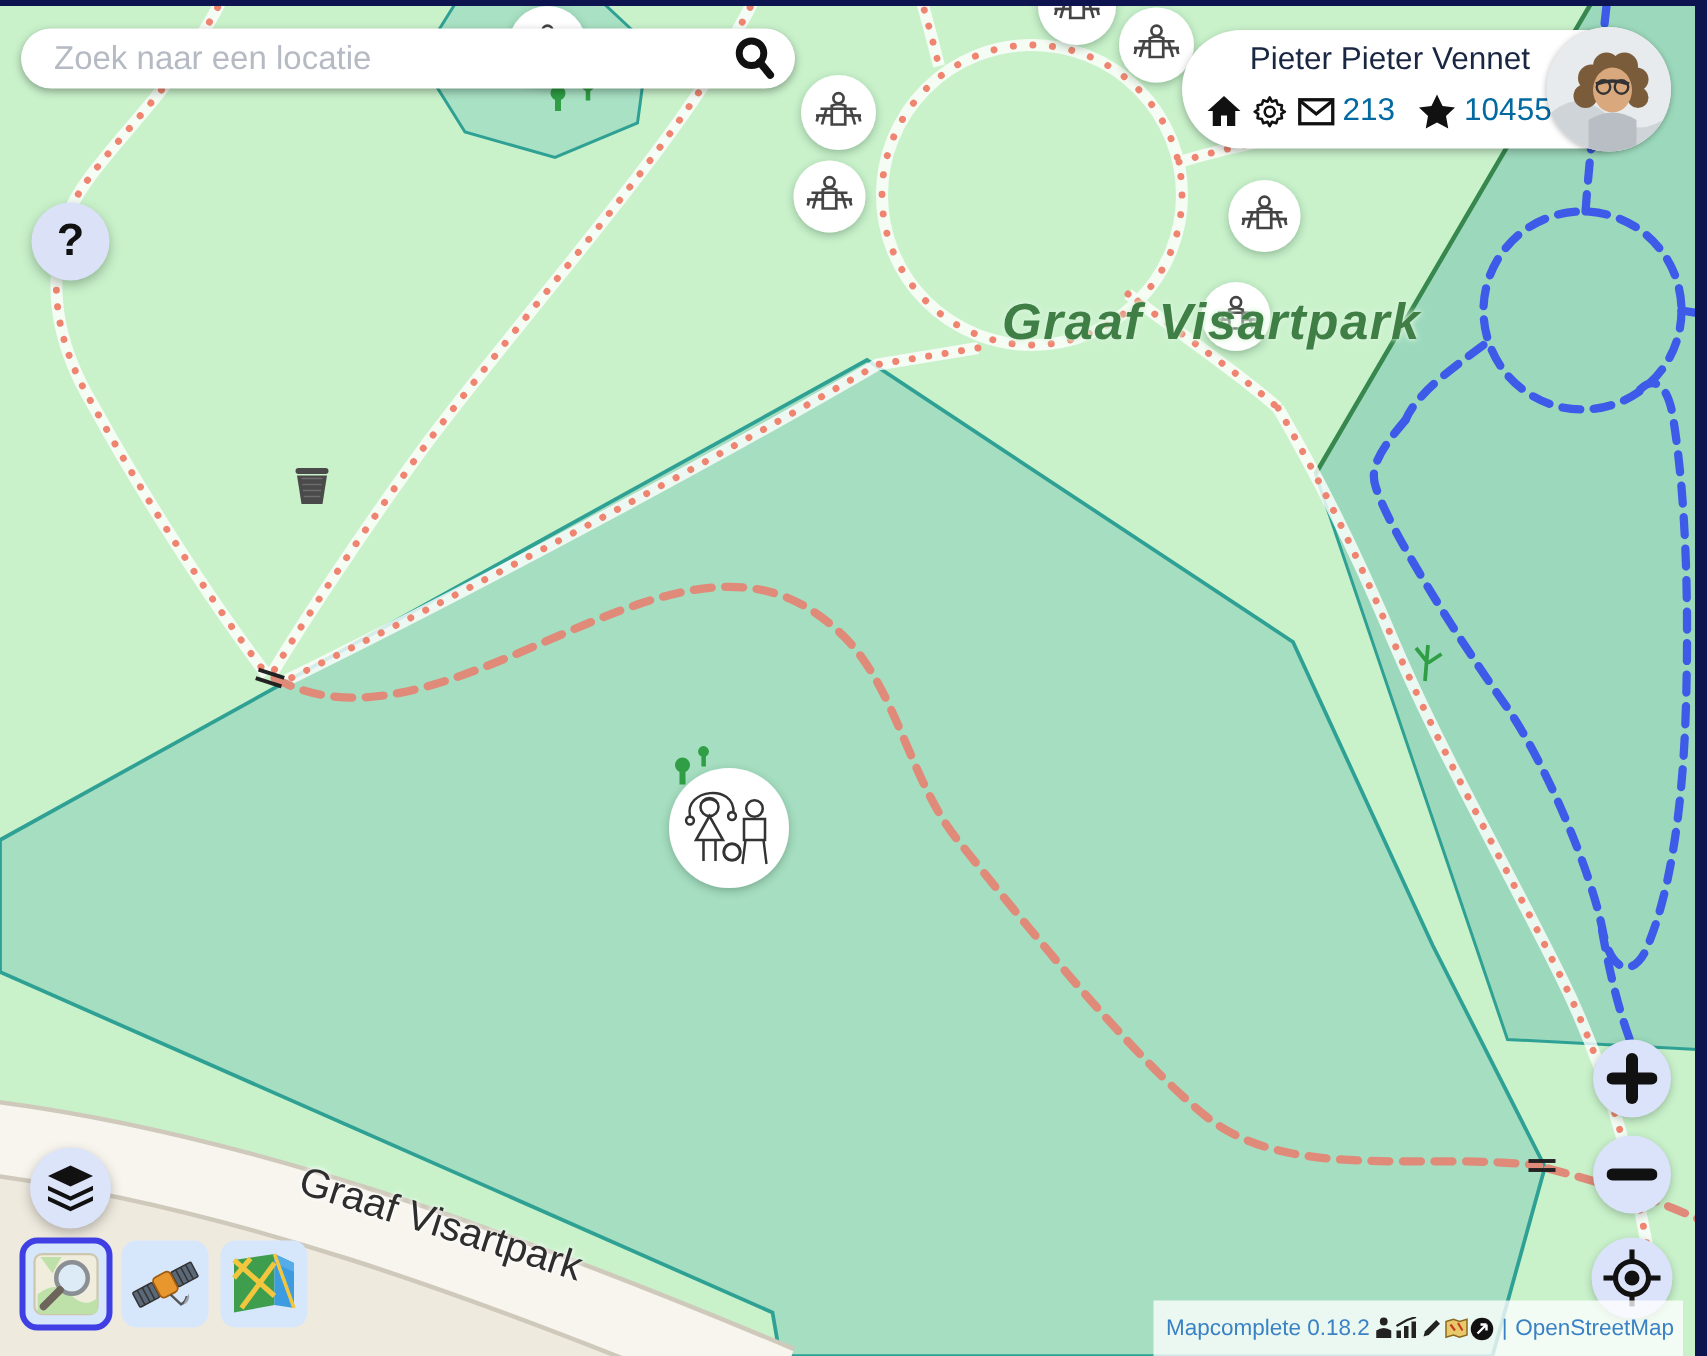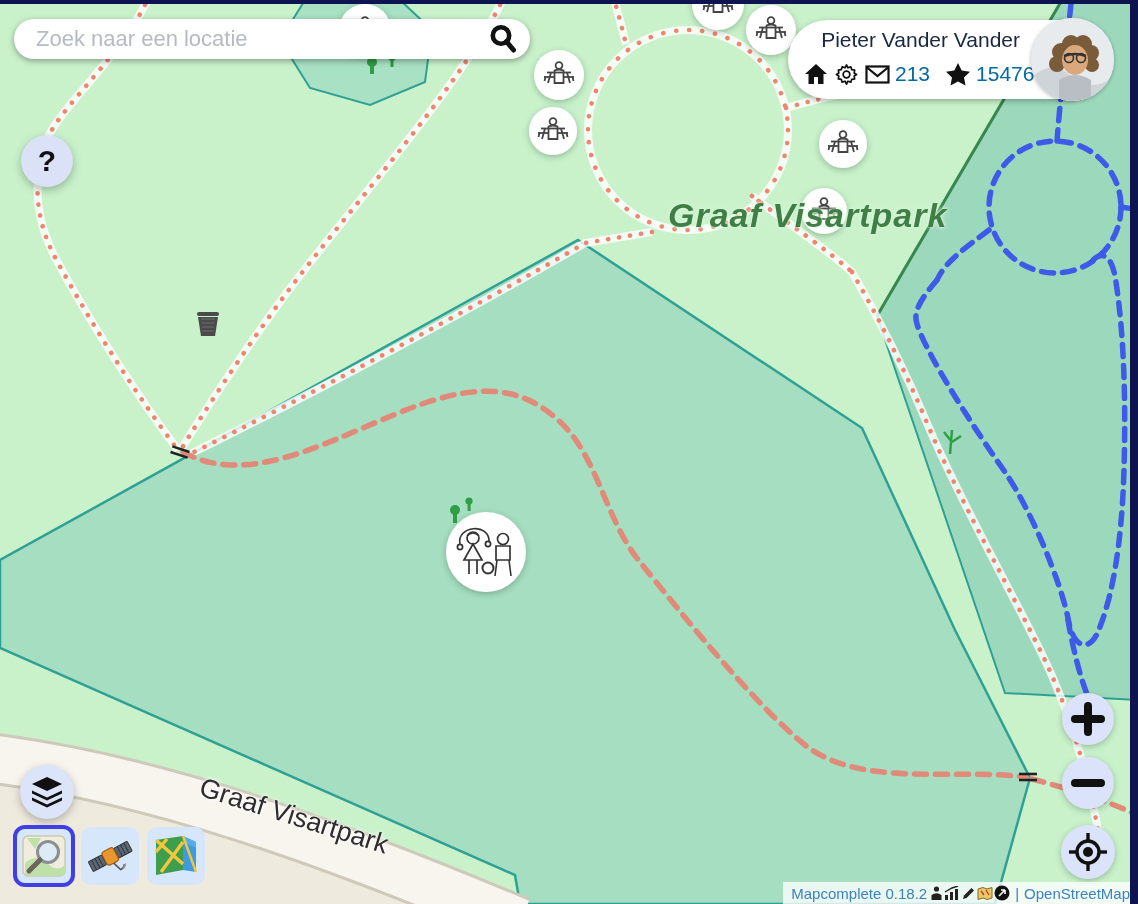--- a/index.html
+++ b/index.html
@@ -81,21 +81,21 @@
   .round-ctl{
     position:absolute;width:52px;height:52px;border-radius:50%;background:#dbe3fa;z-index:20;
     display:flex;align-items:center;justify-content:center;cursor:pointer;
     box-shadow:0 2px 6px rgba(40,60,40,.3);
   }
   #zoom-in{left:1062px;top:693px;}
   #zoom-out{left:1062px;top:757px;}
   #geolocate{left:1061px;top:825px;width:54px;height:54px;}
   
   .attribution{
-    position:absolute;right:2px;bottom:0;height:22px;z-index:25;
+    position:absolute;right:16px;bottom:0;height:37px;z-index:25;
     background:rgba(255,255,255,.78);
     display:flex;align-items:center;gap:3px;padding:0 6px 0 8px;
     font-size:15px;color:#3b82c4;white-space:nowrap;
   }
   .attribution .sep{color:#3b82c4;margin:0 2px;}
   .attr-icons{display:flex;align-items:center;gap:1px;}
 </style>
 </head>
 <body>
 
@@ -266,37 +266,37 @@
     <circle cx="15" cy="13.5" r="8.2" fill="none" stroke="#111" stroke-width="4.6"></circle>
     <line x1="20.5" y1="19.5" x2="27.5" y2="28" stroke="#111" stroke-width="5" stroke-linecap="round"></line>
   </svg>
 </div>
 
 <div class="help-button">
   <span>?</span>
 </div>
 
 <div class="user-panel">
-  <div class="user-name">Pieter Vander Vander</div>
+  <div class="user-name">Pieter Pieter Vennet</div>
   <div class="user-icons">
     <svg width="24" height="22" viewBox="0 0 24 22">
       <path d="M 12,1 L 23,11 L 19.5,11 L 19.5,21 L 14,21 L 14,14 L 10,14 L 10,21 L 4.5,21 L 4.5,11 L 1,11 Z" fill="#111"></path>
     </svg>
     <svg width="23" height="23" viewBox="0 0 24 24">
       <path d="M12 8.5 A3.5 3.5 0 1 0 12 15.5 A3.5 3.5 0 1 0 12 8.5 M12 2 L13.5 5 L16.5 4 L17.5 7 L20.5 7.5 L20 10.5 L22.5 12 L20 13.5 L20.5 16.5 L17.5 17 L16.5 20 L13.5 19 L12 22 L10.5 19 L7.5 20 L6.5 17 L3.5 16.5 L4 13.5 L1.5 12 L4 10.5 L3.5 7.5 L6.5 7 L7.5 4 L10.5 5 Z" fill="none" stroke="#111" stroke-width="1.8" stroke-linejoin="round"></path>
     </svg>
     <svg width="25" height="19" viewBox="0 0 25 19">
       <rect x="1.5" y="1.5" width="22" height="16" fill="none" stroke="#111" stroke-width="2.2"></rect>
       <path d="M 2,2.5 L 12.5,11 L 23,2.5" fill="none" stroke="#111" stroke-width="2.2"></path>
     </svg>
     <span class="stat-num">213</span>
     <svg width="26" height="24" viewBox="0 0 26 24" style="margin-left:8px;">
       <path d="M 13,1 L 16.7,8.6 L 25,9.7 L 19,15.4 L 20.5,23.6 L 13,19.6 L 5.5,23.6 L 7,15.4 L 1,9.7 L 9.3,8.6 Z" fill="#111"></path>
     </svg>
-    <span class="stat-num">15476</span>
+    <span class="stat-num">10455</span>
     <svg width="25" height="23" viewBox="0 0 25 23" style="margin-left:8px;">
       <path d="M 10,2 L 3,2 L 3,21 L 10,21" fill="none" stroke="#111" stroke-width="2.6" stroke-linecap="round"></path>
       <line x1="8" y1="11.5" x2="21" y2="11.5" stroke="#111" stroke-width="2.6" stroke-linecap="round"></line>
       <path d="M 16,5.5 L 22,11.5 L 16,17.5" fill="none" stroke="#111" stroke-width="2.6" stroke-linecap="round" stroke-linejoin="round"></path>
     </svg>
   </div>
 </div>
 <div class="user-avatar">
   <svg width="83" height="83" viewBox="0 0 83 83">
     <rect width="83" height="83" fill="#e8ebee"></rect>

